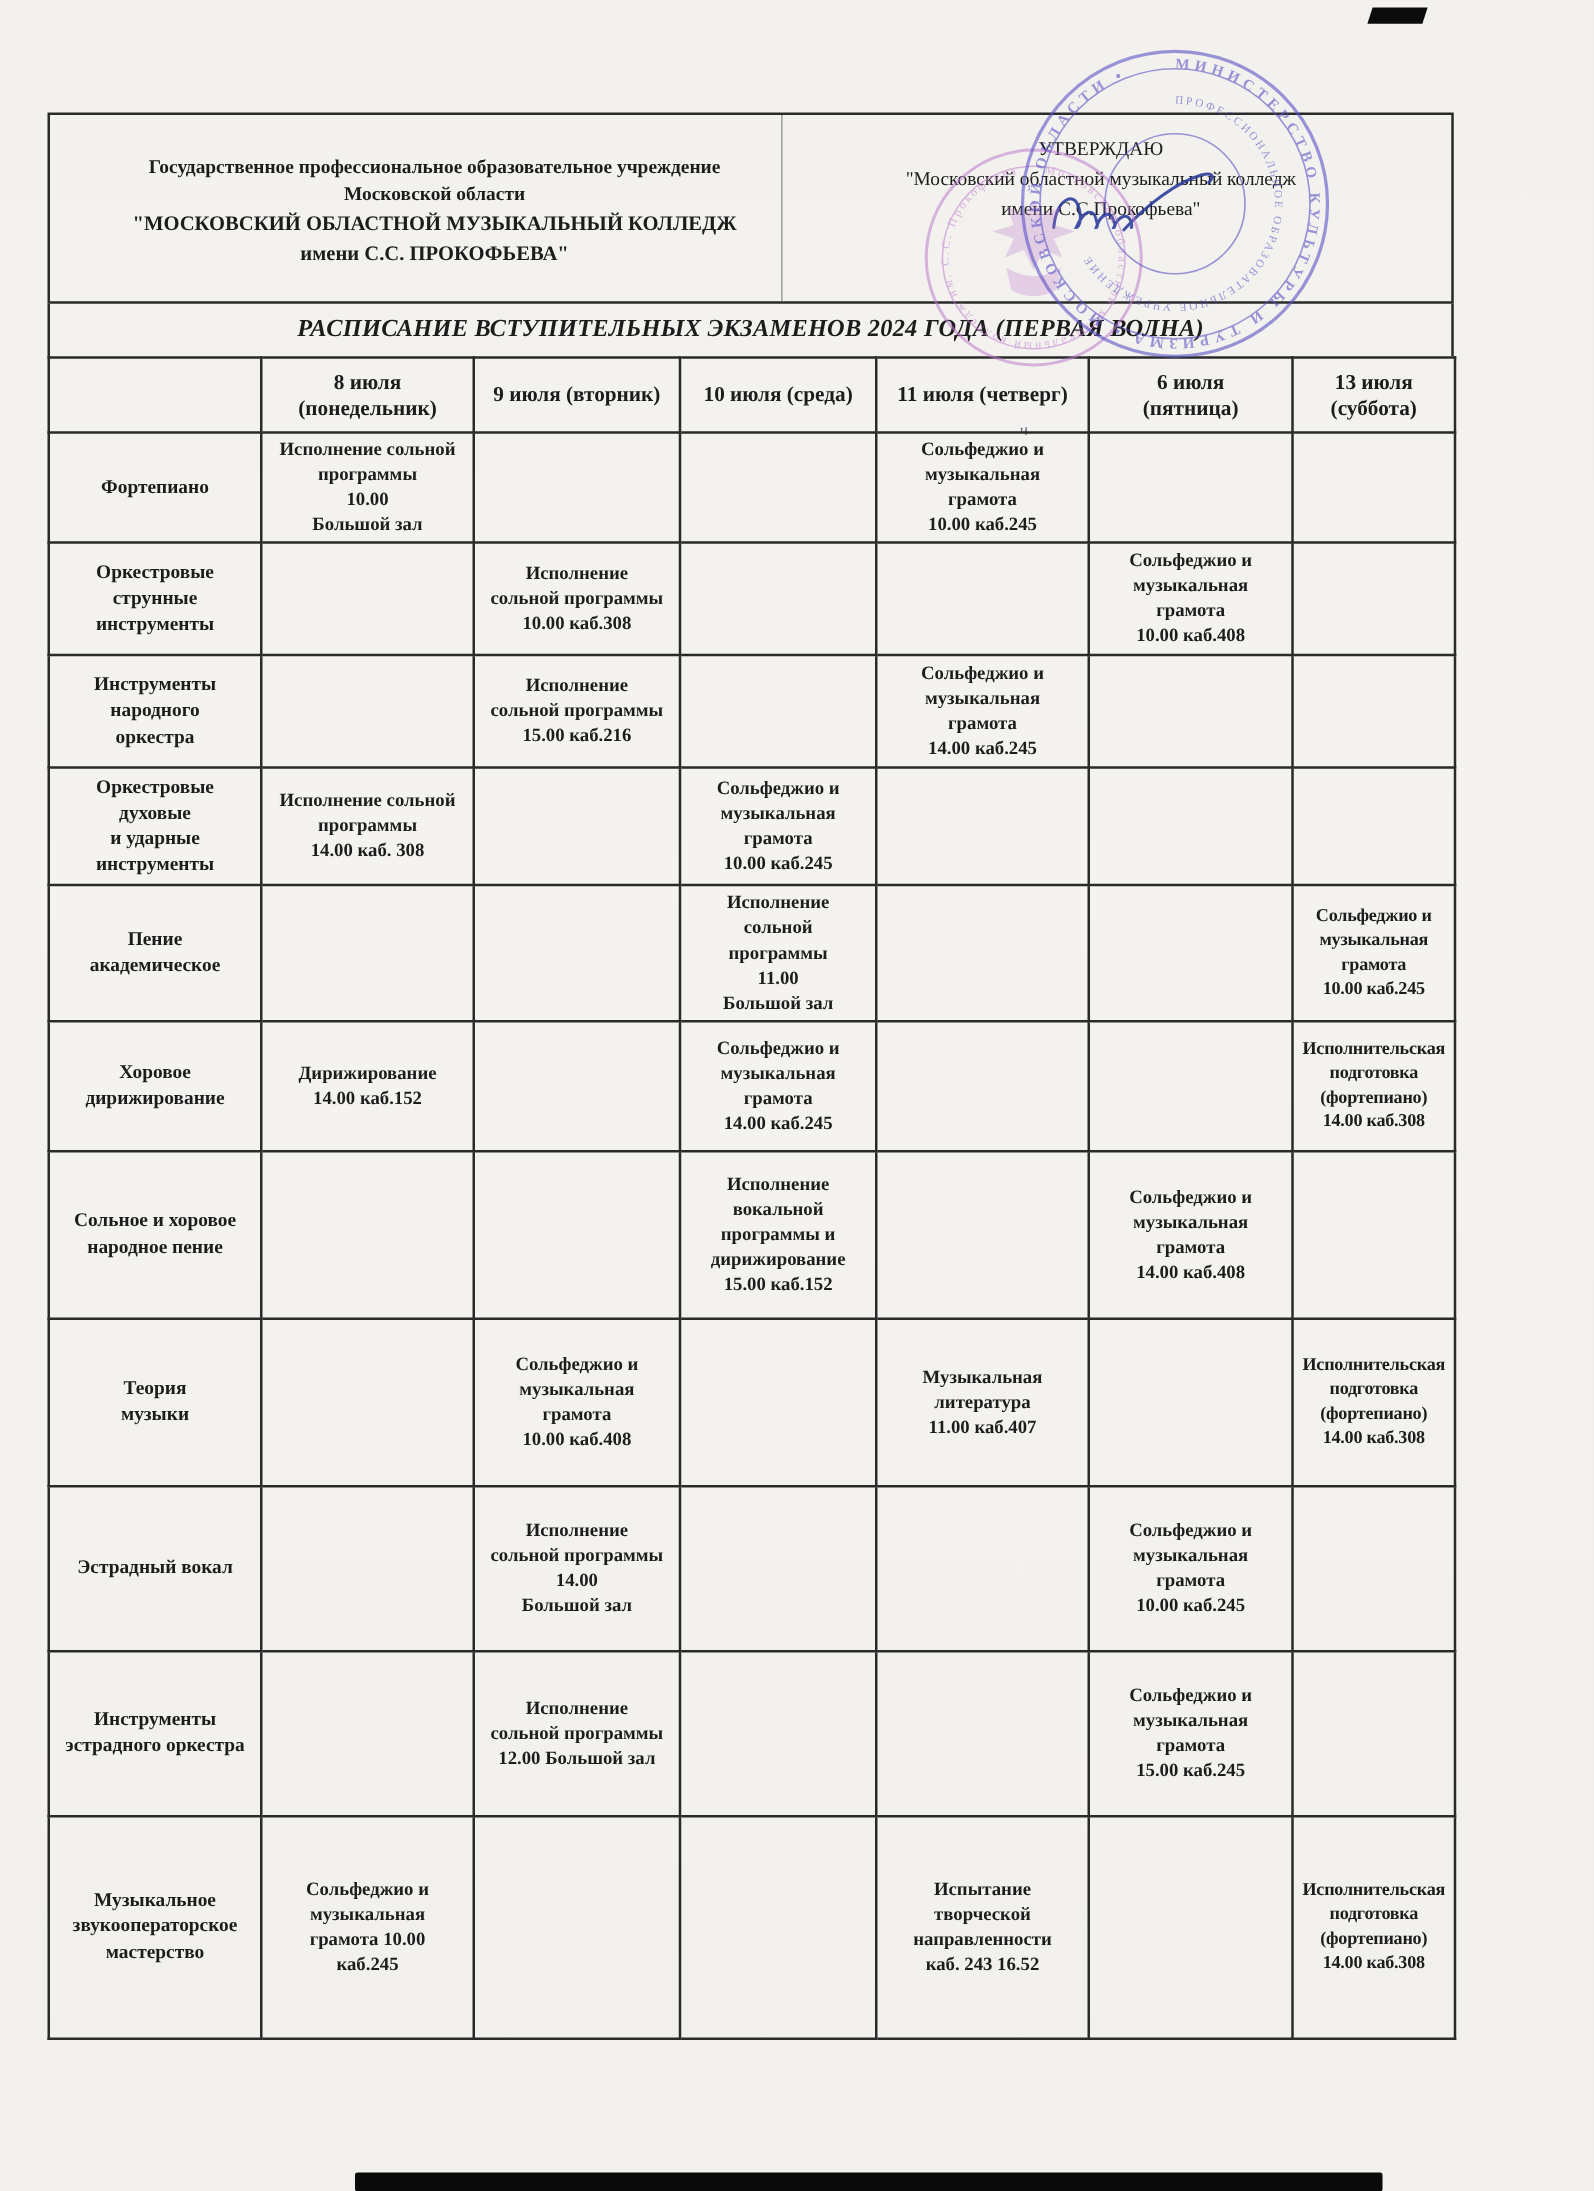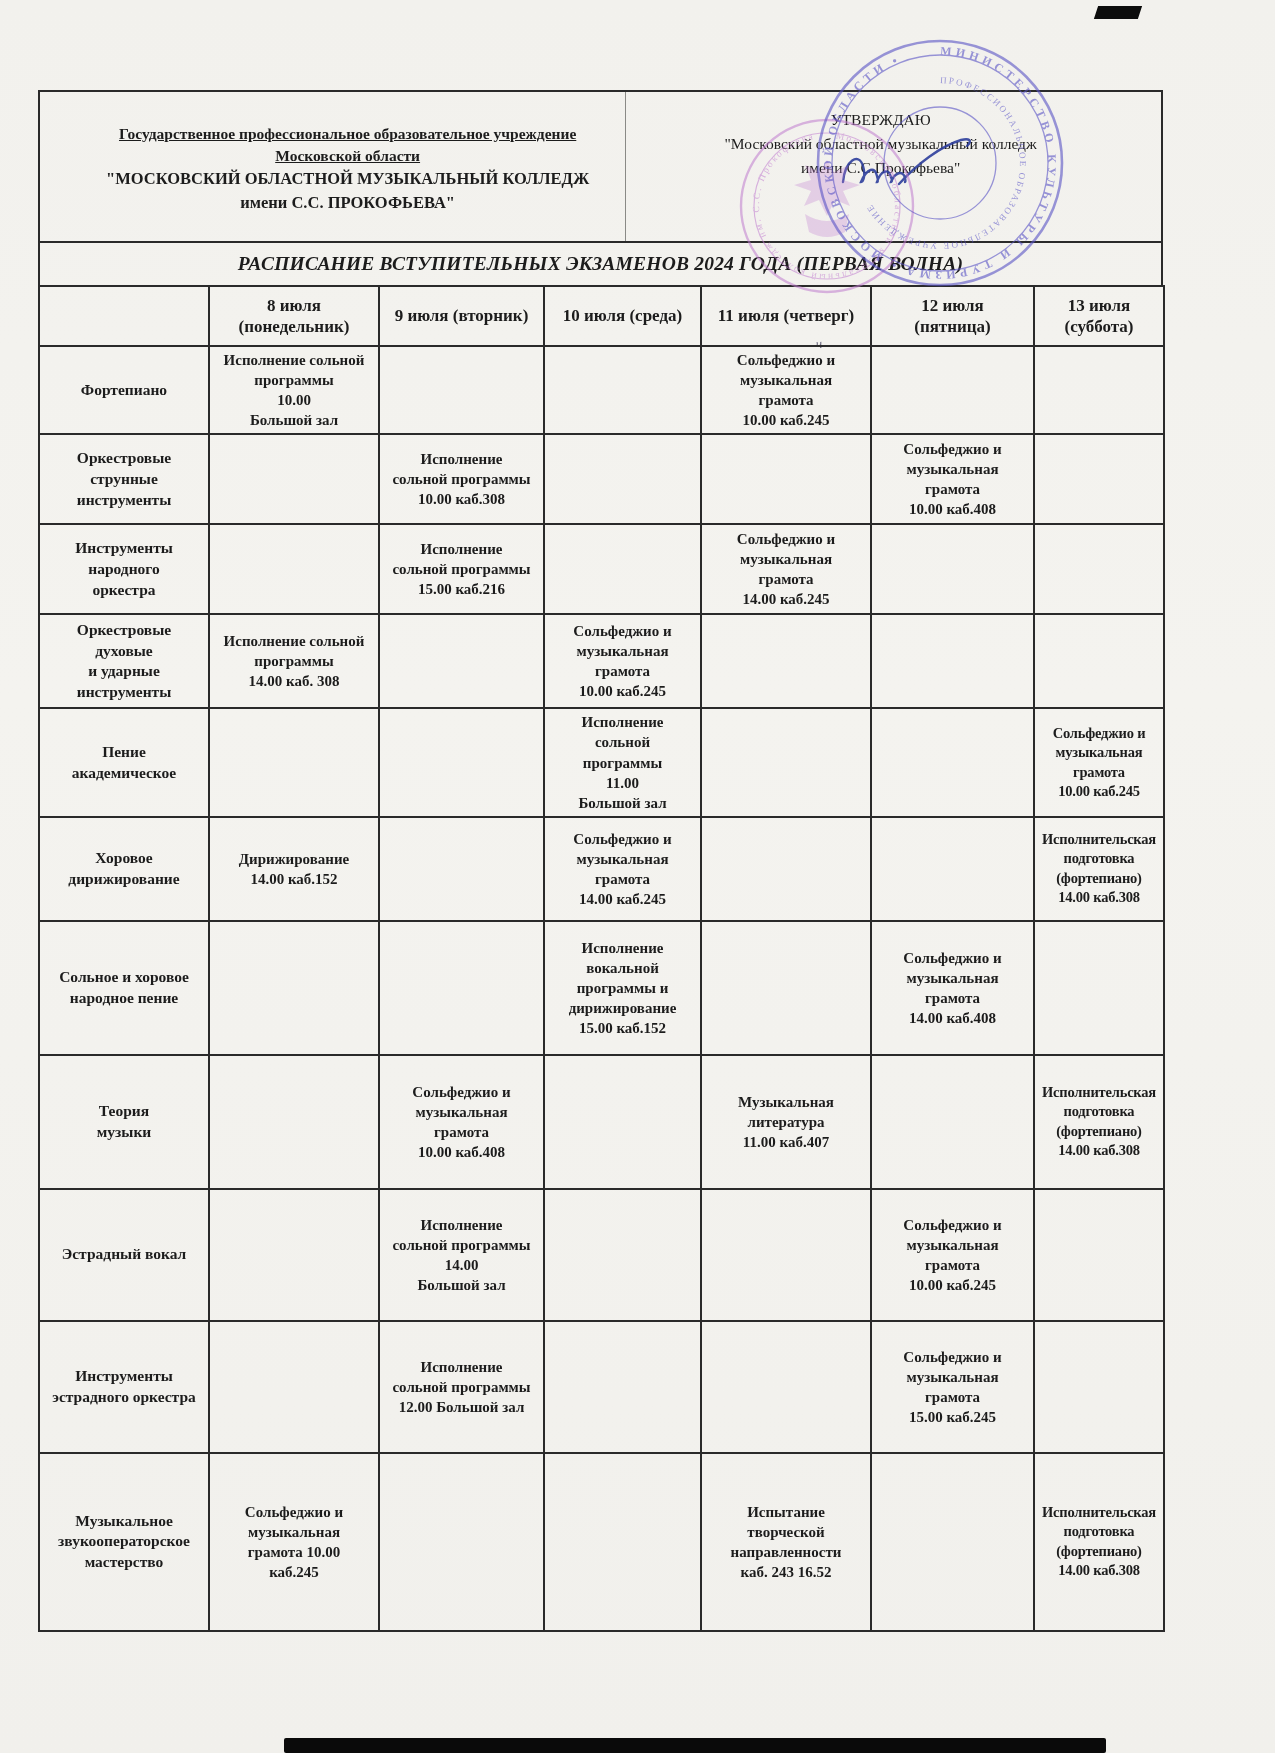--- a/index.html
+++ b/index.html
@@ -32,21 +32,21 @@
   }
   
   .header-box{
     display:flex;border:2px solid #2a2a2a;min-height:153px;box-sizing:border-box;
   }
   .inst{
     width:52.3%;box-sizing:border-box;border-right:1px solid #8a8a86;
     display:flex;flex-direction:column;justify-content:center;
     text-align:center;font-weight:bold;padding:14px 26px 10px 56px;line-height:1.42;
   }
-  .inst .l1,.inst .l2{font-size:15.5px;text-decoration:underline;}
+  .inst .l1,.inst .l2{font-size:15.5px;}
   .inst .l3,.inst .l4{font-size:16.5px;}
   .appr{
     width:47.7%;box-sizing:border-box;position:relative;
     text-align:center;padding:16px 34px 8px 8px;
     font-size:15.5px;line-height:1.55;
   }
   .sig-row{display:flex;justify-content:flex-end;align-items:flex-end;gap:4px;}
   .sig-underline{display:inline-block;width:178px;border-bottom:1.6px solid #3a3a3a;height:14px;}
   .signature-svg{position:absolute;right:168px;top:44px;pointer-events:none;}
   
@@ -126,21 +126,21 @@
         <col style="width:130px">
       </colgroup>
       <thead>
         <tr>
             <th></th>
             <th>8 июля
 (понедельник)</th>
             <th>9 июля (вторник)</th>
             <th>10 июля (среда)</th>
             <th>11 июля (четверг)</th>
-            <th>12 июля
+            <th>6 июля
 (пятница)</th>
             <th>13 июля
 (суббота)</th>
           </tr>
       </thead>
       <tbody>
           <tr style="height: 88px;">
             <td class="disc">Фортепиано</td>
             <td>Исполнение сольной
 программы

